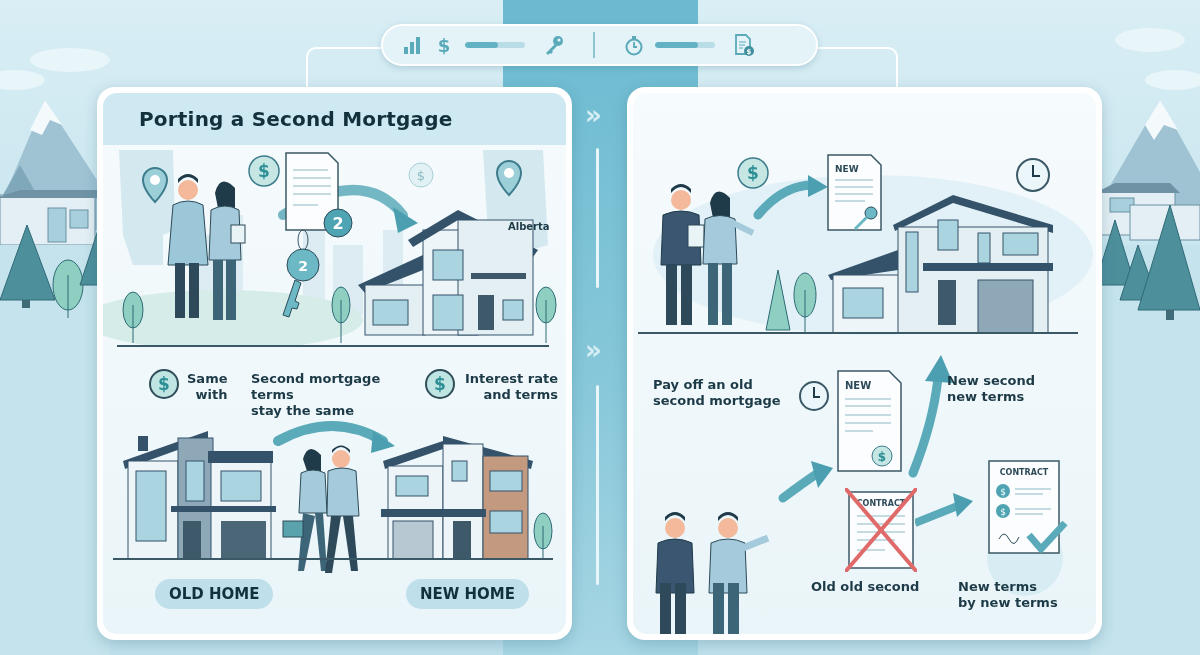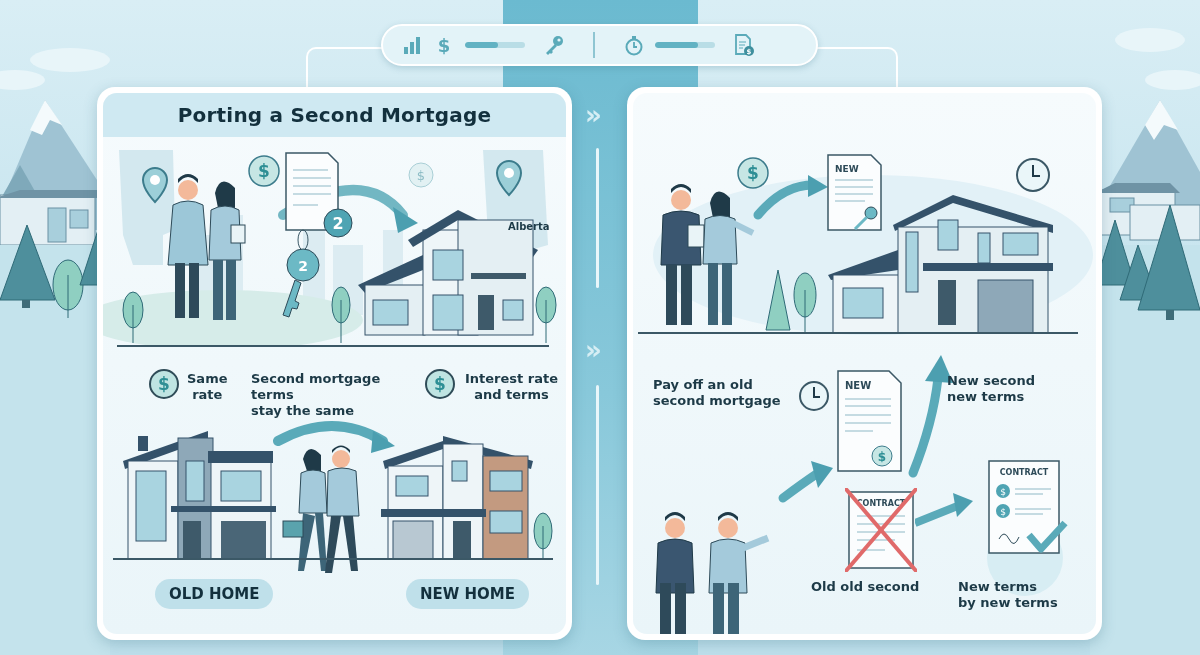--- a/index.html
+++ b/index.html
@@ -41,28 +41,28 @@
     background: #ffffff; border-radius: 18px; padding: 6px;
     box-shadow: 0 4px 14px rgba(40,100,120,0.25);
   }
   .panel.left { left: 97px; }
   .panel.right { left: 627px; }
   .panel-inner {
     position: relative; width: 100%; height: 100%; border-radius: 14px; overflow: hidden;
     background: linear-gradient(180deg, #f6fbfd 0%, #eaf5f9 100%);
   }
   .panel-header {
-    height: 44px; background: #cfe9f2; display: flex; align-items: center; justify-content: center;
+    height: 52px; background: #cfe9f2; display: flex; align-items: center;  padding-left: 36px;
   }
   .panel-title { font-size: 20px; font-weight: bold; color: #13303d; letter-spacing: 0.2px; }
 
   .ground { position: absolute; height: 2px; background: #3b5866; }
 
   .label { position: absolute; font-size: 13px; font-weight: bold; color: #1d3a47; line-height: 16px; }
-  .label.left-align { text-align: center; }
+  .label.left-align { text-align: right; }
   .pill {
     position: absolute; background: #bfe0ea; border-radius: 16px; padding: 6px 14px;
     font-size: 15px; font-weight: bold; color: #13303d;
   }
   .dollar-badge {
     position: absolute; width: 30px; height: 30px; border-radius: 50%;
     background: #bfe4e2; border: 2px solid #2f4c58; color: #2e8f95;
     font-weight: bold; font-size: 17px; display: flex; align-items: center; justify-content: center;
   }
 
@@ -248,21 +248,21 @@
       <ellipse cx="238" cy="160" rx="9" ry="18" fill="#8fcfc1" stroke="#2f6a77"></ellipse>
         <line x1="238" y1="155" x2="238" y2="198" stroke="#2f6a77"></line>
       <ellipse cx="443" cy="160" rx="10" ry="18" fill="#8fcfc1" stroke="#2f6a77"></ellipse>
         <line x1="443" y1="155" x2="443" y2="198" stroke="#2f6a77"></line>
     </svg>
     <div class="ground" style="left:14px;top:252px;width:432px;"></div>
 
     <div class="dollar-badge" style="left:46px;top:276px;">$</div>
     <div class="label left-align" style="left:84px;top:278px;">
       <div>Same</div>
-        <div>rate</div>
+        <div>with</div>
     </div>
     <div class="label" style="left:148px;top:278px;width:170px;">
       <div>Second mortgage terms</div>
         <div>stay the same</div>
     </div>
     <div class="dollar-badge" style="left:322px;top:276px;">$</div>
     <div class="label left-align" style="left:362px;top:278px;">
       <div>Interest rate</div>
         <div>and terms</div>
     </div>

